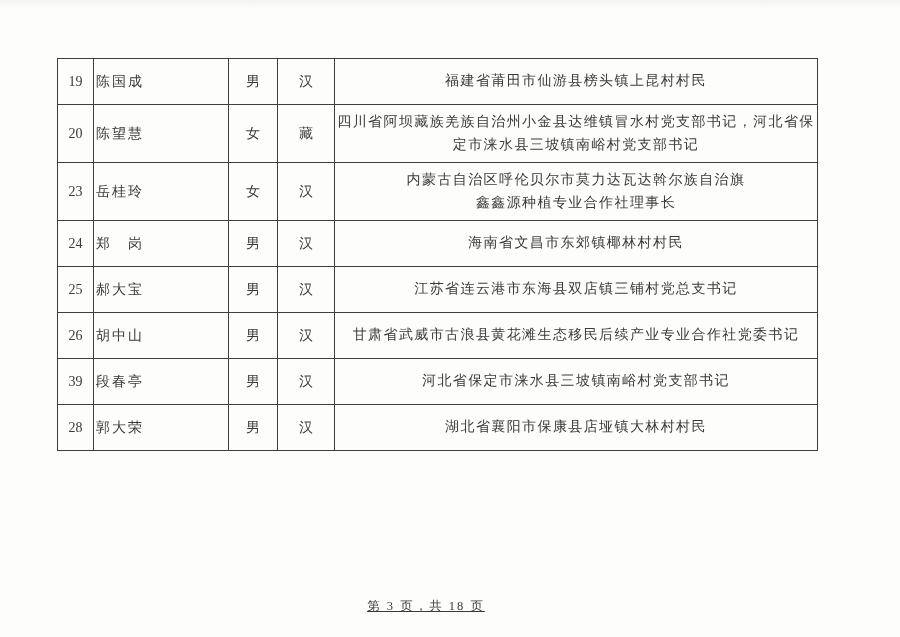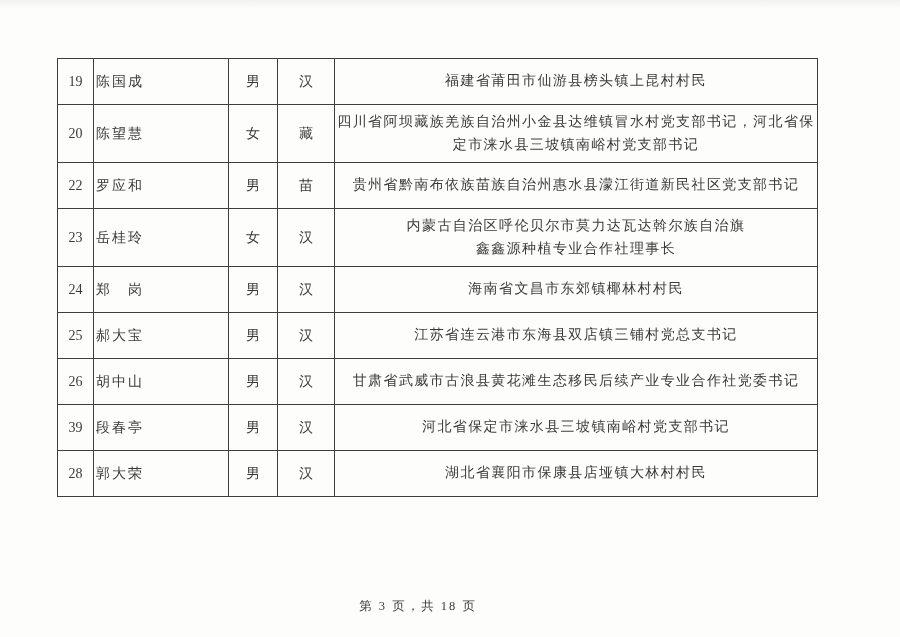--- a/index.html
+++ b/index.html
@@ -57,27 +57,28 @@
     text-align: center;
     padding: 5px 7px;
     letter-spacing: 1.4px;
     line-height: 1.62;
     white-space: pre-line;
   }
   tr.r-single { height: 46px; }
   tr.r-tall   { height: 58px; }
   .footer {
     position: absolute;
-    left: 4px;
+    left: 12px;
     top: 598px;
     width: 828px;
     text-align: center;
     font-size: 12.5px;
     letter-spacing: 2px;
     color: #3a3a3a;
+    text-decoration: underline;
   }
 </style>
 </head>
 <body>
 
 <div class="page">
 
   <table class="people">
     <colgroup>
       <col class="c-no">
@@ -93,27 +94,20 @@
         <td class="sex">男</td>
         <td class="eth">汉</td>
         <td class="desc">福建省莆田市仙游县榜头镇上昆村村民</td>
       </tr>
       <tr class="r-tall">
         <td class="no">20</td>
         <td class="name">陈望慧</td>
         <td class="sex">女</td>
         <td class="eth">藏</td>
         <td class="desc">四川省阿坝藏族羌族自治州小金县达维镇冒水村党支部书记，河北省保定市涞水县三坡镇南峪村党支部书记</td>
-      </tr>
-      <tr class="r-single">
-        <td class="no">22</td>
-        <td class="name">罗应和</td>
-        <td class="sex">男</td>
-        <td class="eth">苗</td>
-        <td class="desc">贵州省黔南布依族苗族自治州惠水县濛江街道新民社区党支部书记</td>
       </tr>
       <tr class="r-tall">
         <td class="no">23</td>
         <td class="name">岳桂玲</td>
         <td class="sex">女</td>
         <td class="eth">汉</td>
         <td class="desc">内蒙古自治区呼伦贝尔市莫力达瓦达斡尔族自治旗
 鑫鑫源种植专业合作社理事长</td>
       </tr>
       <tr class="r-single">

